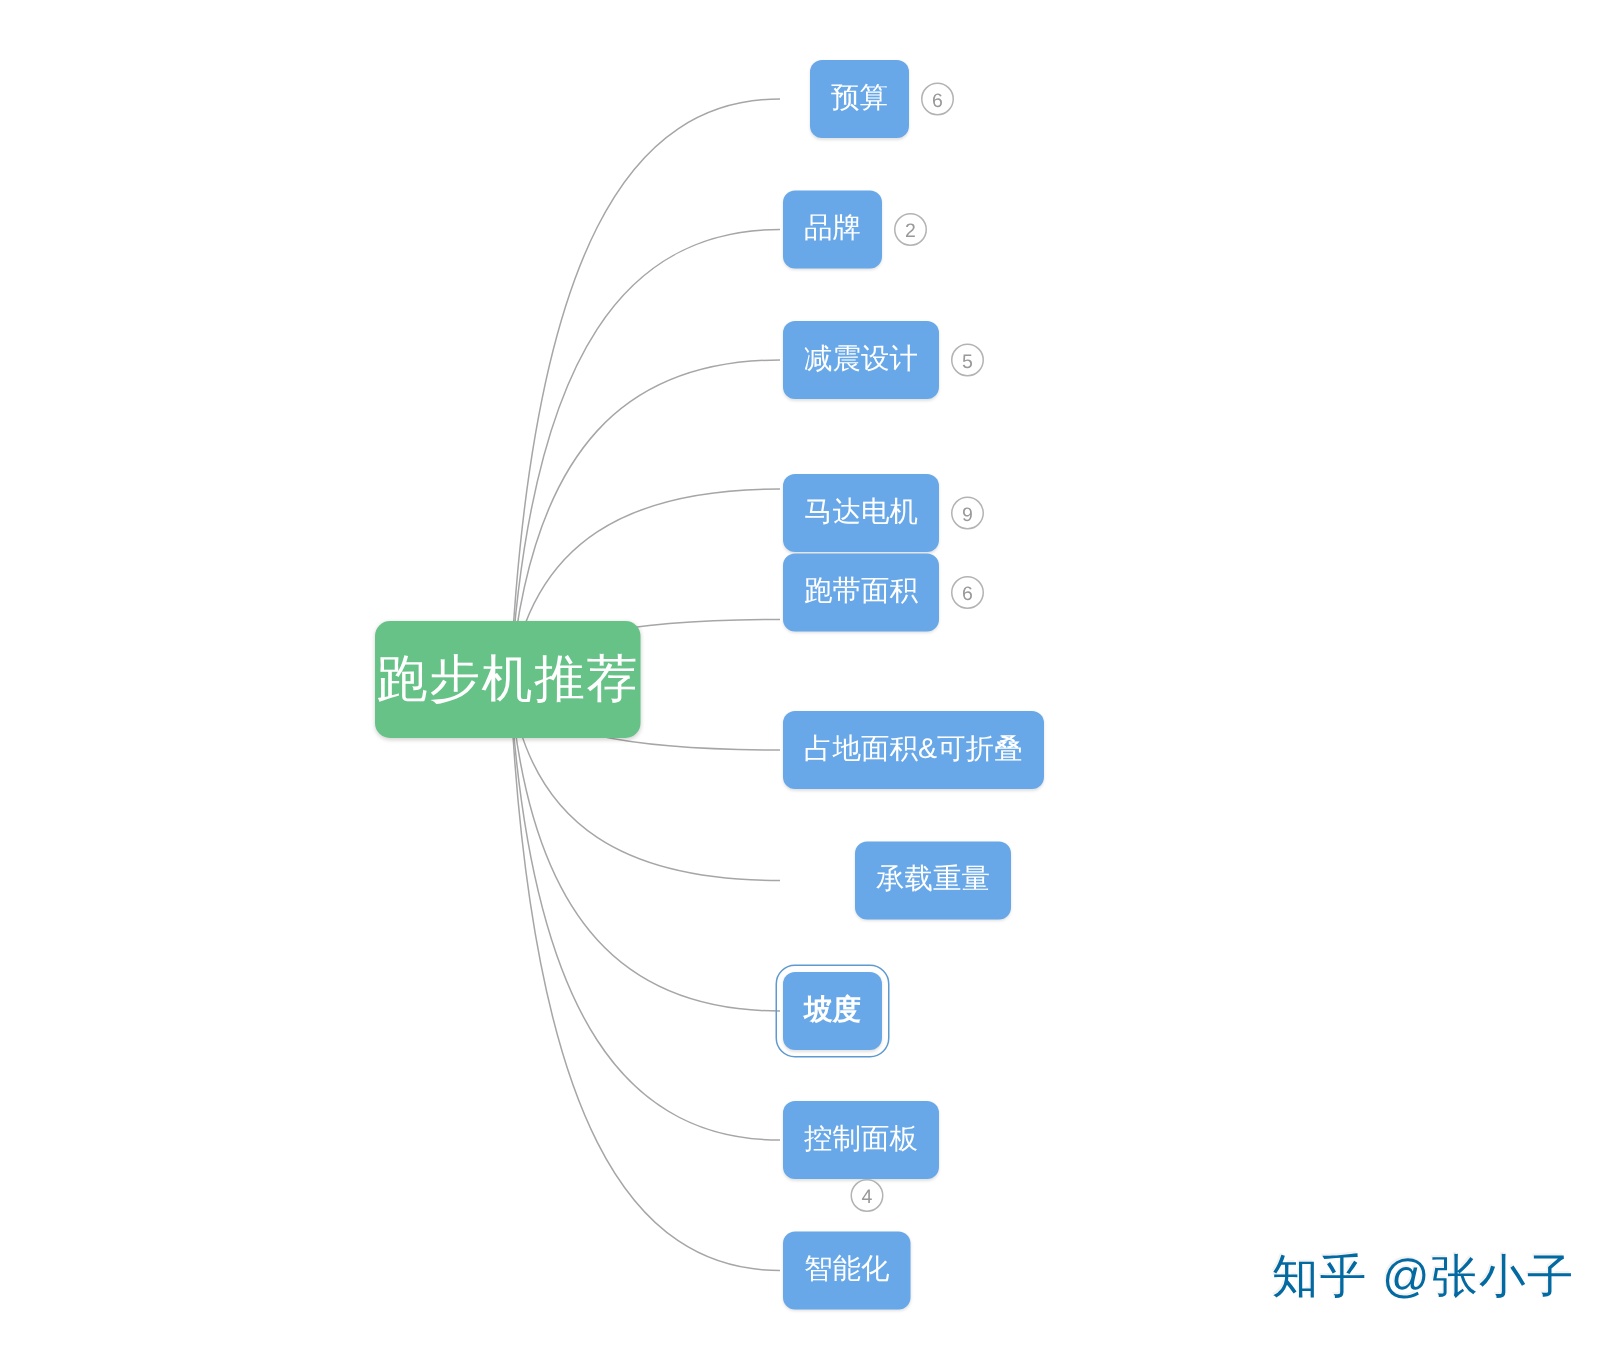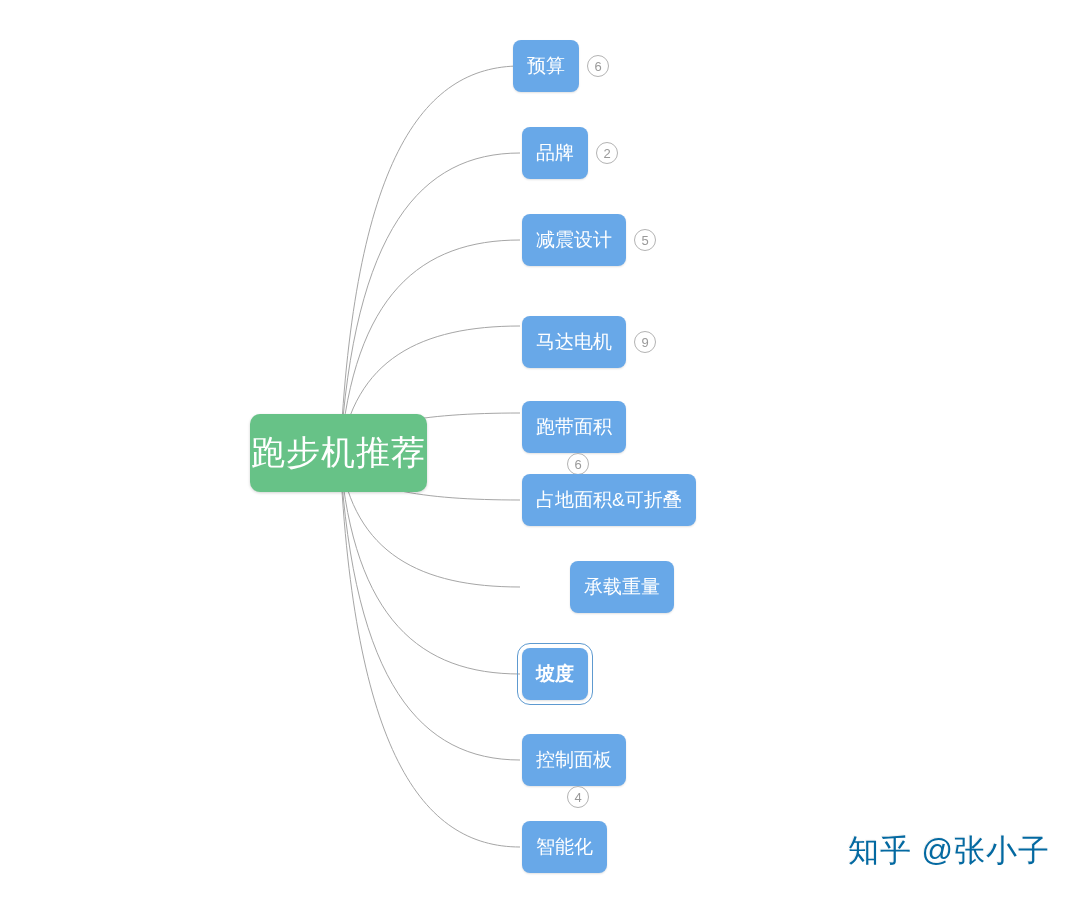--- a/index.html
+++ b/index.html
@@ -109,37 +109,37 @@
       <path d="M 340 456 C 354 489, 421 500, 520 500"></path>
       <path d="M 340 456 C 354 554, 421 587, 520 587"></path>
       <path d="M 340 456 C 354 620, 421 674, 520 674"></path>
       <path d="M 340 456 C 354 684, 421 760, 520 760"></path>
       <path d="M 340 456 C 354 749, 421 847, 520 847"></path>
     </svg>
 
   <div class="central-topic">跑步机推荐</div>
 
   <div id="branches">
-      <div class="branch-row" style="left: 513px; top: 40px;">
+      <div class="branch-row" style="left: 540px; top: 40px;">
     <div class="branch-box">预算</div>
     <div class="badge">6</div>
   </div>
       <div class="branch-row" style="left: 522px; top: 127px;">
     <div class="branch-box">品牌</div>
     <div class="badge">2</div>
   </div>
       <div class="branch-row" style="left: 522px; top: 214px;">
     <div class="branch-box">减震设计</div>
     <div class="badge">5</div>
   </div>
       <div class="branch-row" style="left: 522px; top: 300px; margin-top: 16px;">
     <div class="branch-box">马达电机</div>
     <div class="badge">9</div>
   </div>
-      <div class="branch-row" style="left: 522px; top: 401px; flex-direction: column;">
+      <div class="branch-row" style="left: 522px; top: 369px;">
     <div class="branch-box">跑带面积</div>
     <div class="badge">6</div>
   </div>
       <div class="branch-row" style="left: 522px; top: 474px;">
     <div class="branch-box">占地面积&amp;可折叠</div>
 
   </div>
       <div class="branch-row" style="left: 522px; top: 561px; padding-left: 48px;">
     <div class="branch-box">承载重量</div>
 

